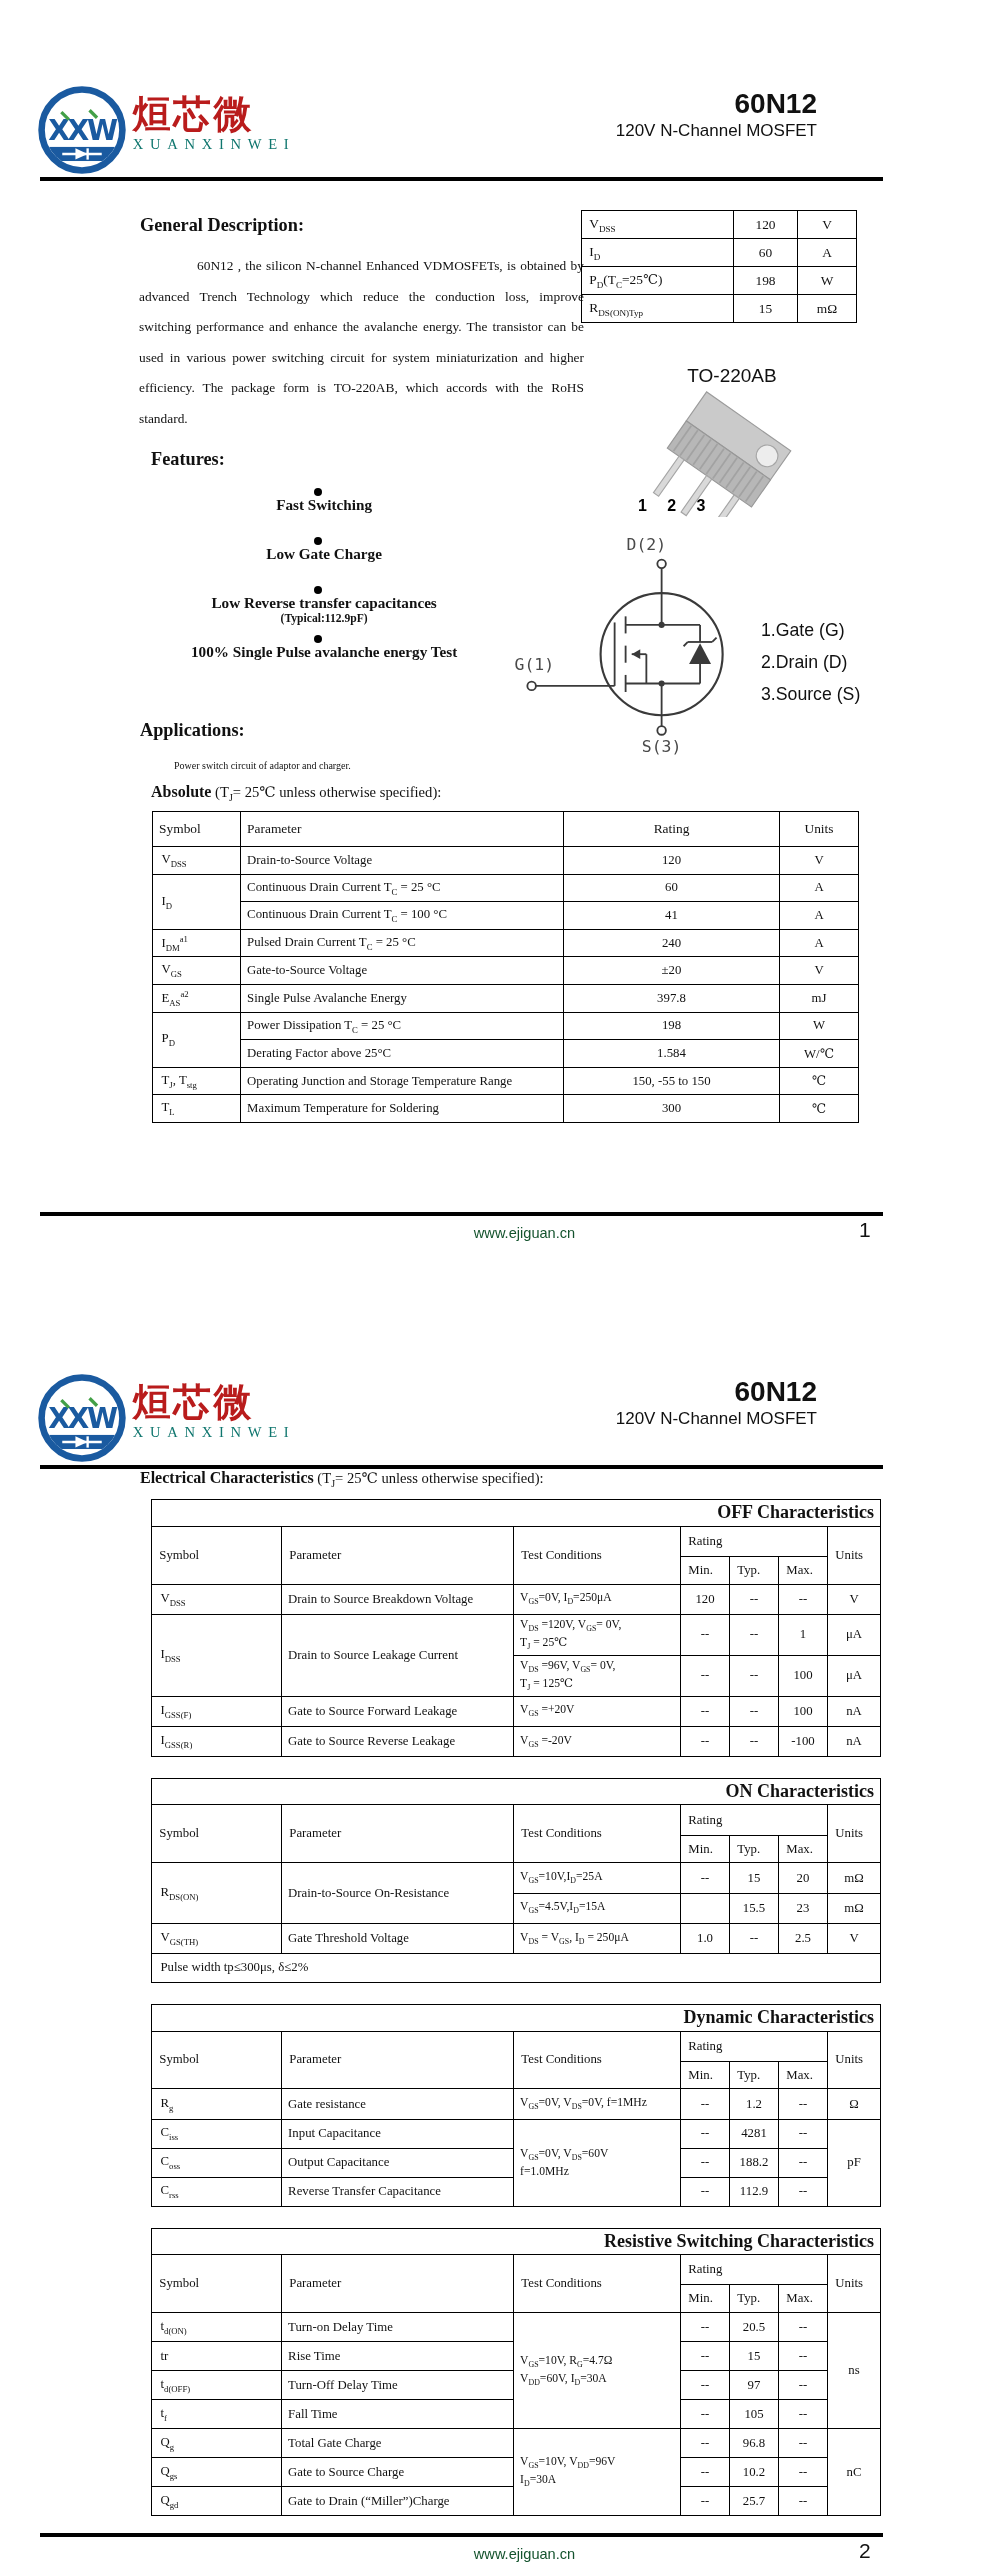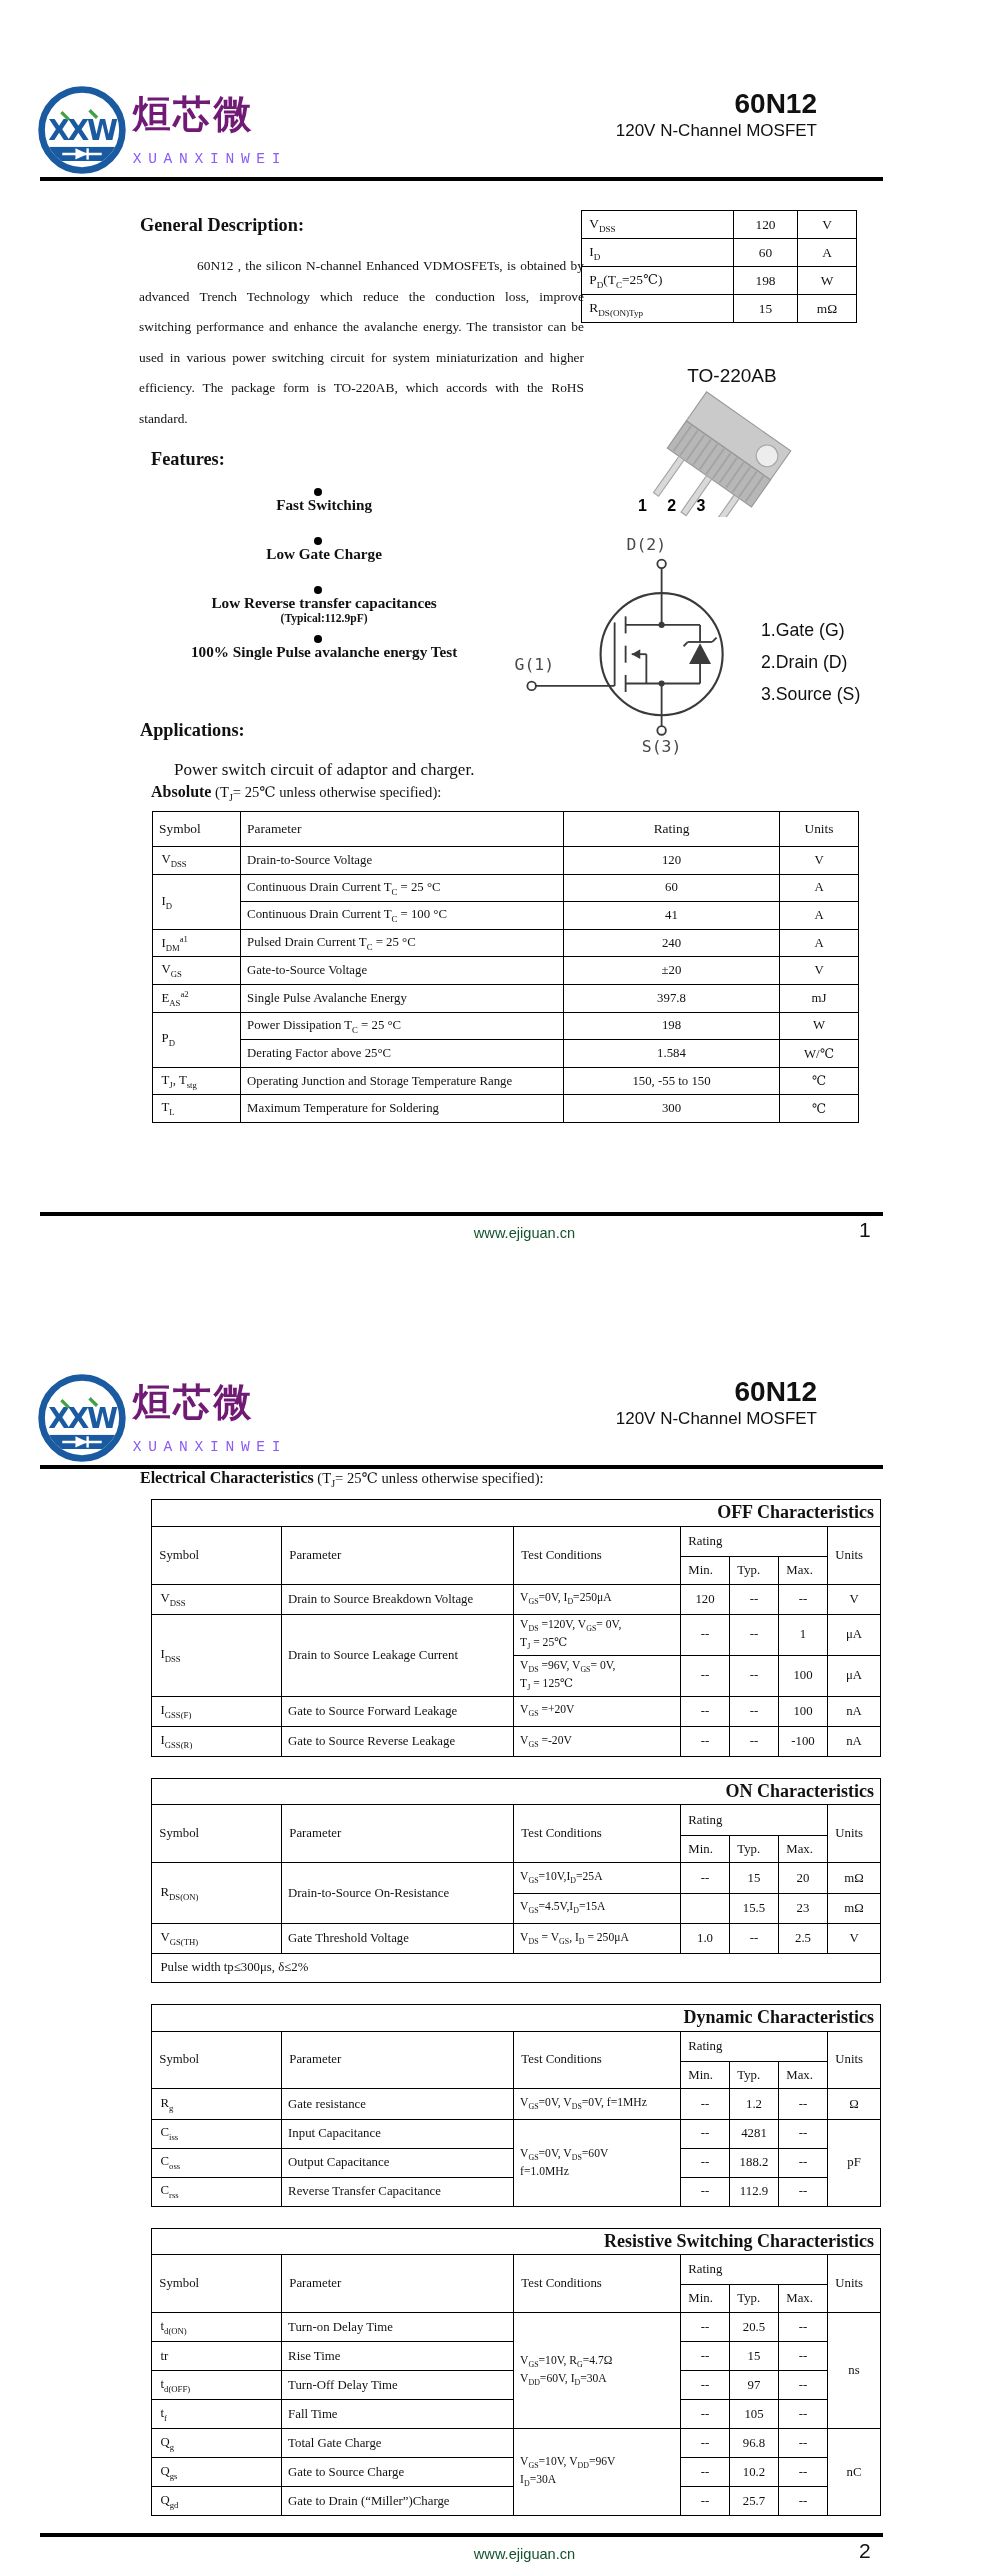--- a/index.html
+++ b/index.html
@@ -6,23 +6,23 @@
   .sheet{position:relative;width:995px;height:2576px;background:#fff;color:#111;
          font-family:"Liberation Serif","DejaVu Serif","DejaVu Sans",serif;}
   .page{position:absolute;left:0;width:851px;height:1288px;background:#fff;overflow:hidden;padding-left:32px;}
   #page1{top:0;} #page2{top:1288px;}
 
   
   .logo{position:absolute;left:35px;top:83px;display:flex;align-items:flex-start;}
   .logomark{width:94px;height:94px;flex:none;}
   .brand-text{margin-top:12.2px;margin-left:3.7px;}
   .brand-cn{font-family:"DejaVu Sans","Liberation Sans",sans-serif;font-weight:bold;font-size:38px;
-            letter-spacing:2.4px;line-height:1.05;color:#701a75;}
-  .brand-en{font-family:Liberation Mono, monospace;font-size:14.6px;letter-spacing:6.7px;
-            margin-top:16px;color:#8b5cf6;}
+            letter-spacing:2.4px;line-height:1.05;color:#b91c1c;}
+  .brand-en{font-family:Liberation Serif, serif;font-size:14.6px;letter-spacing:6.7px;
+            margin-top:1px;color:#0f766e;}
   .part-block{position:absolute;right:66px;top:89px;text-align:right;
               font-family:"Liberation Sans","DejaVu Sans",sans-serif;}
   .part{font-size:28px;font-weight:bold;line-height:1.1;}
   .subtitle{font-size:17px;margin-top:1.2px;}
   .hrule{position:absolute;left:40px;top:177px;width:889px;height:4.3px;background:#000;}
 
   
   .frule{position:absolute;left:40px;width:889px;height:3.7px;background:#000;}
   .furl{position:absolute;left:0;width:995px;text-align:center;
         font-family:"Liberation Sans","DejaVu Sans",sans-serif;font-size:14.6px;color:#14532d;margin-left:27px;}
@@ -35,21 +35,21 @@
   #gd-title{left:140px;top:199px;margin-top:16px;}
   #gd-body{position:absolute;left:139px;top:238px;width:445px;font-size:13.4px;line-height:30.5px;
            text-align:justify;text-indent:58px;}
   #feat-title{left:151px;top:449px;}
   .features{position:absolute;left:191px;top:488px;list-style:none;margin:0;padding:0;}
   .features li{height:49px;display:flex;align-items:center;flex-direction:column;}
   .dot{width:8px;height:8px;border-radius:50%;background:#000;margin-right:12.2px;flex:none;}
   .fmain{font-weight:bold;font-size:15.2px;white-space:nowrap;}
   .fnote{font-weight:bold;font-size:11.6px;white-space:nowrap;}
   #app-title{left:140px;top:720px;}
-  #app-body{position:absolute;left:174px;top:760px;font-size:17px;}
+  #app-body{position:absolute;left:174px;top:760px;font-size:10px;}
   .tbl-caption{position:absolute;font-size:14.6px;}
   #abs-title{left:151px;top:783px;}
   #ec-title{left:140px;top:181px;}
   .tbl-caption .cap-bold{font-weight:bold;font-size:16px;}
   #pkg-name{position:absolute;left:616px;top:365px;width:232px;text-align:center;
             font-family:"Liberation Sans","DejaVu Sans",sans-serif;font-size:19px;}
   #pkg-svg{position:absolute;left:576px;top:388px;}
   #sym-svg{position:absolute;left:506px;top:532px;}
   #pin-list{position:absolute;left:761px;top:614px;font-family:"Liberation Sans","DejaVu Sans",sans-serif;
             font-size:17.7px;line-height:32px;}

